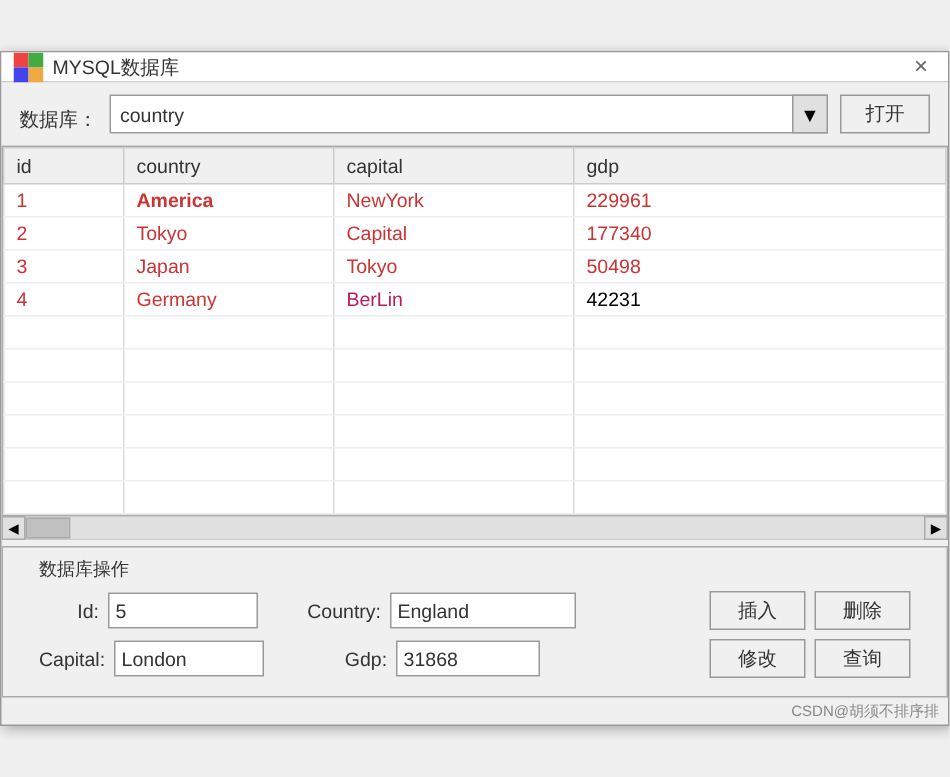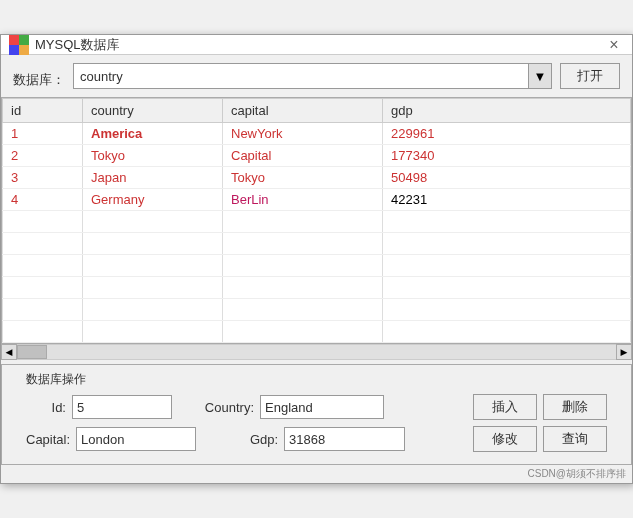--- a/index.html
+++ b/index.html
@@ -352,24 +352,24 @@
       <span style="min-width:10px"></span>
       <span class="op-label" style="min-width:60px;text-align:right;">Country:</span>
       <input class="op-input" type="text" value="England" style="width: 124px;">
       <div class="spacer"></div>
       <button class="op-btn">插入</button>
       <button class="op-btn">删除</button>
     </div>
 
     <div class="op-row">
       <span class="op-label">Capital:</span>
-      <input class="op-input" type="text" value="London" style="width: 120px;">
+      <input class="op-input" type="text" value="London" style="width: 100px;">
       <span style="min-width:10px"></span>
       <span class="op-label" style="min-width:60px;text-align:right;">Gdp:</span>
-      <input class="op-input" type="text" value="31868" style="width: 121px;">
+      <input class="op-input" type="text" value="31868" style="width: 96px;">
       <div class="spacer"></div>
       <button class="op-btn">修改</button>
       <button class="op-btn">查询</button>
     </div>
   </div>
 
   <div class="watermark">CSDN@胡须不排序排</div>
 </div>
 
 </body></html>

